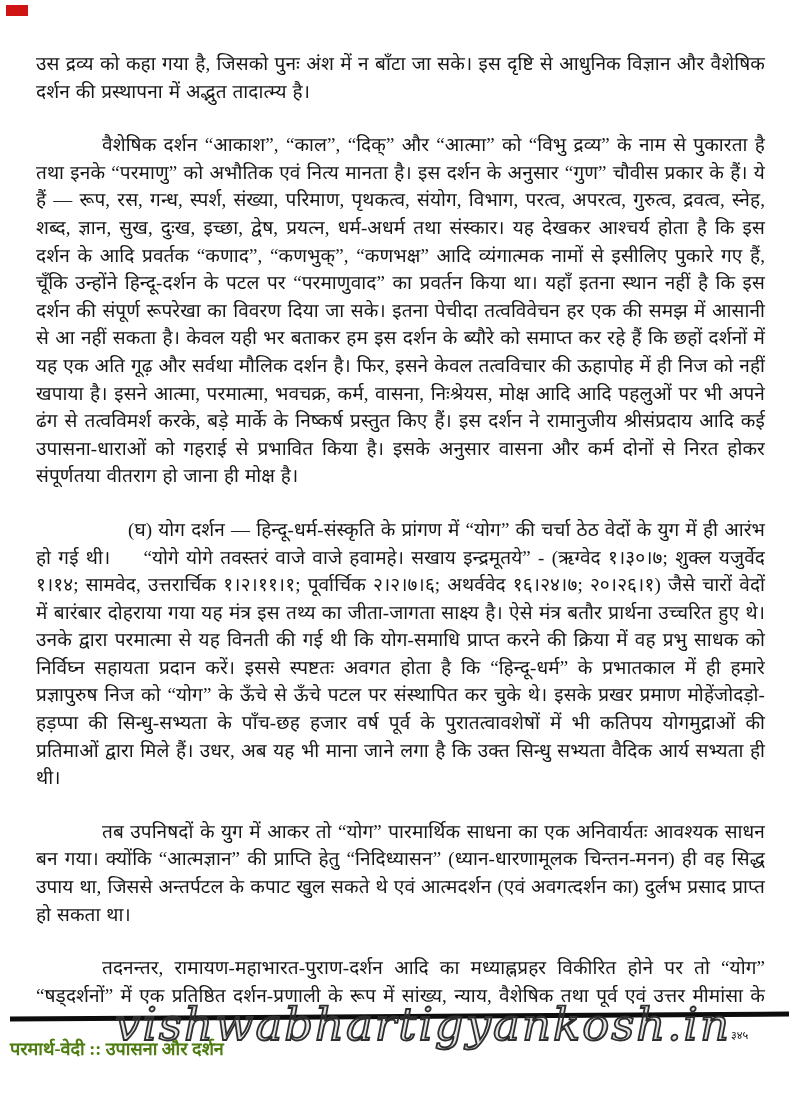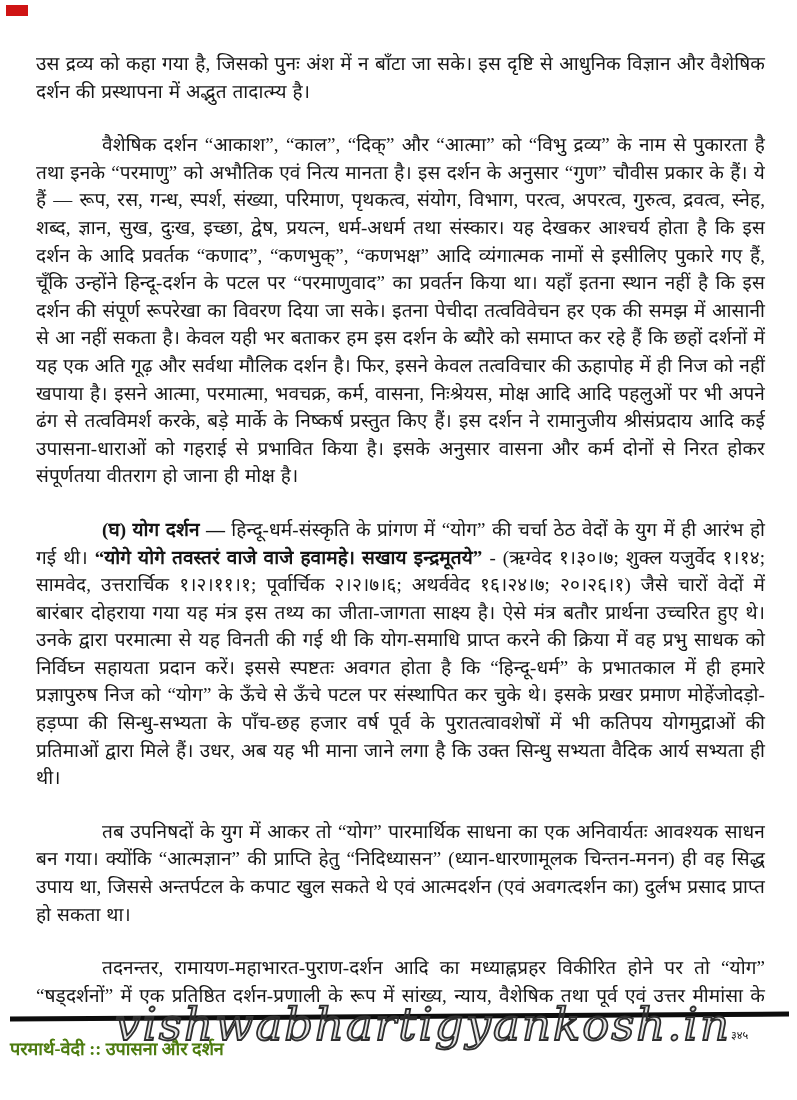--- a/index.html
+++ b/index.html
@@ -44,21 +44,22 @@
   .content p.first {
     margin-top: 0;
   }
   .content p.indent {
     text-indent: 66px;
   }
   .content p.cont {
     text-align-last: justify;
   }
   .bold {
-    font-weight: bold;
+    font-weight: normal;
+    margin-left: 26px;
   }
   .footer-rule {
     position: absolute;
     left: 10px;
     right: 8px;
     top: 1014px;
     height: 5px;
     background: #0d0d0d;
     transform: rotate(-0.35deg);
   }

